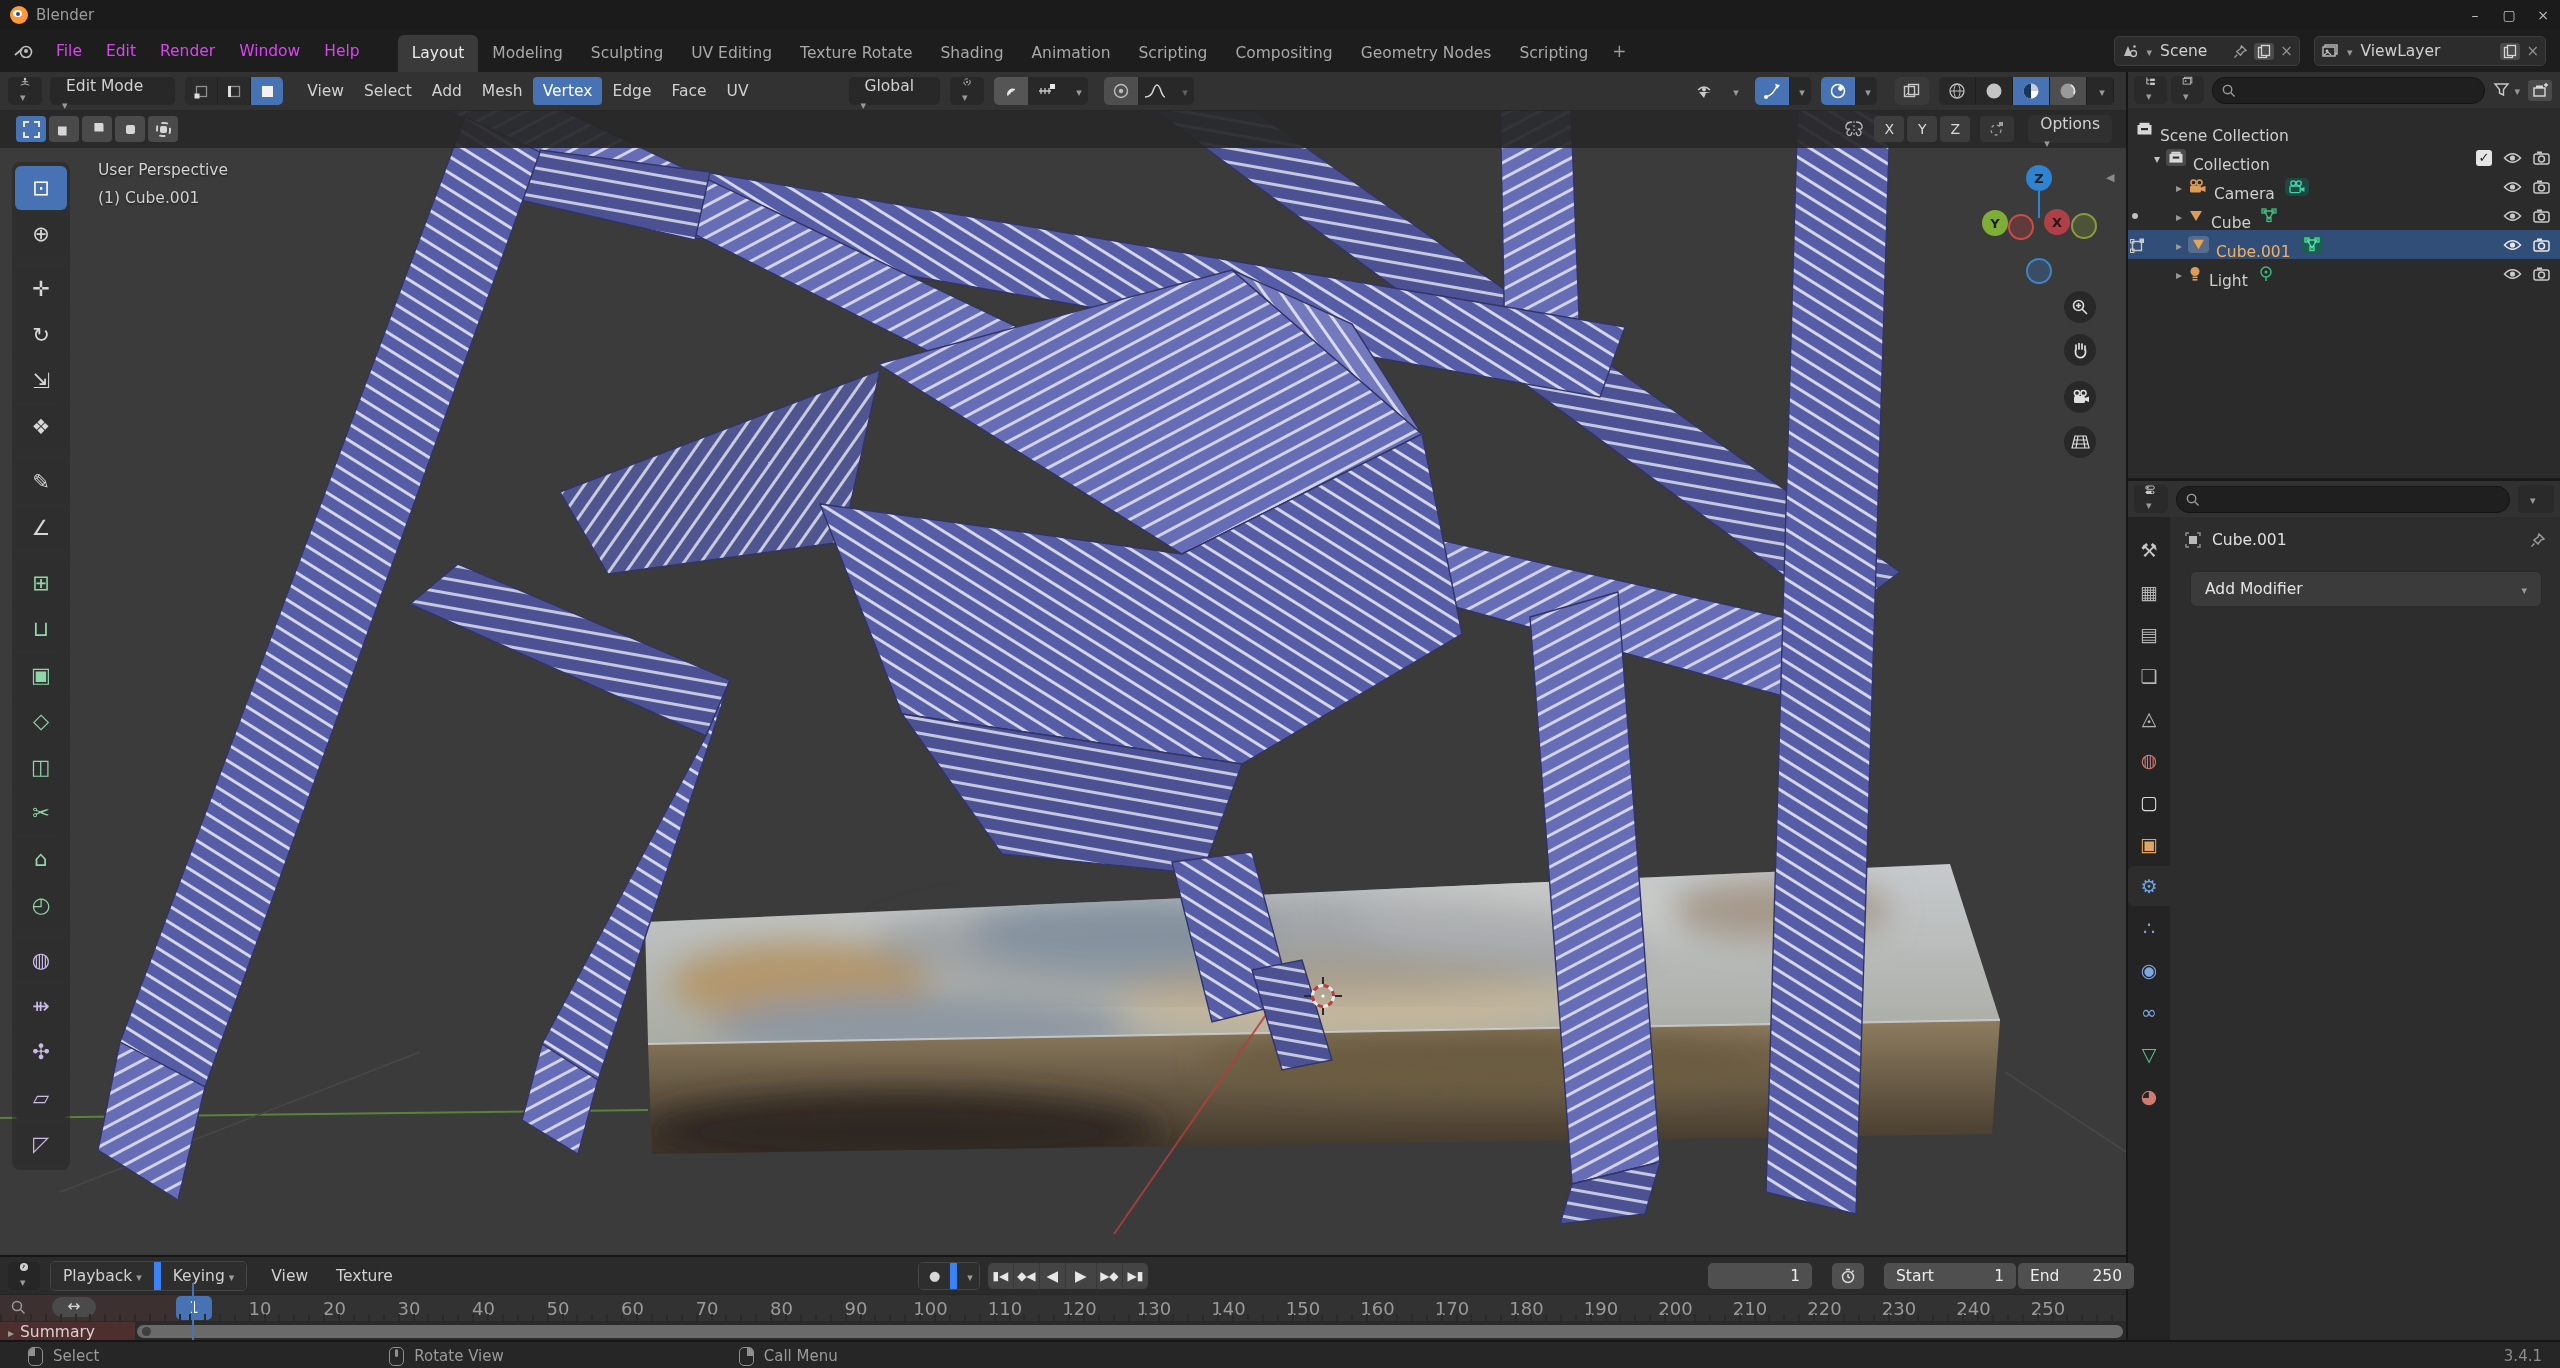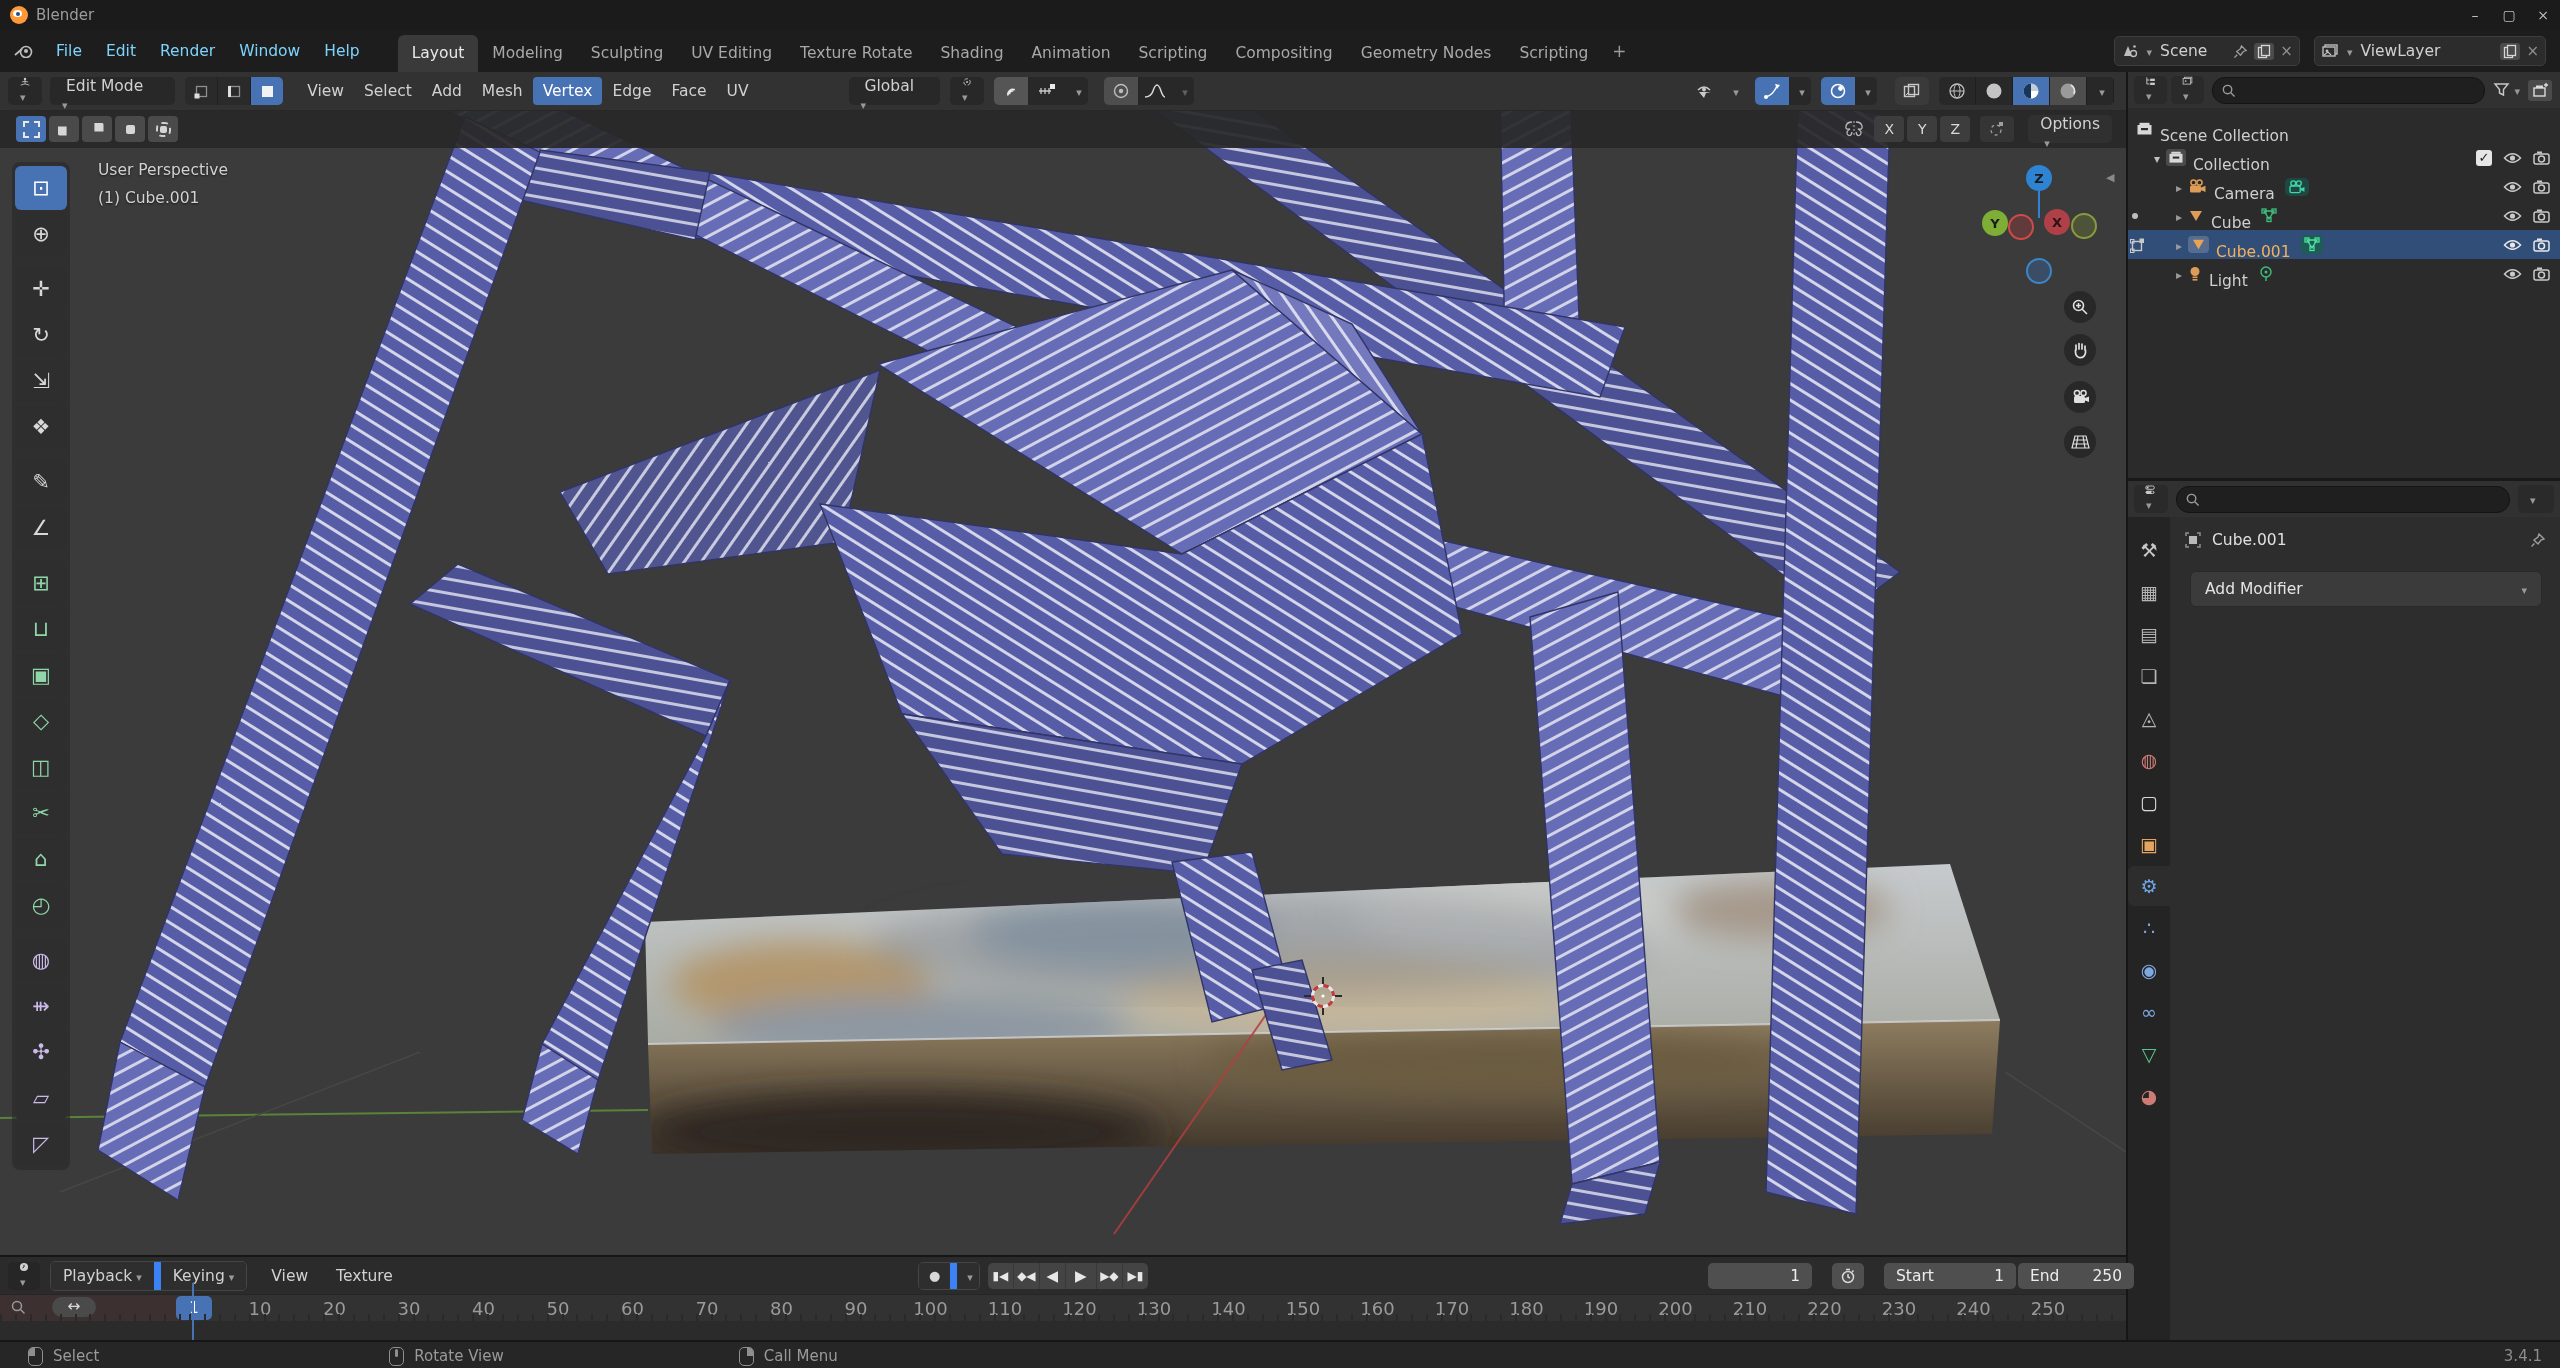--- a/index.html
+++ b/index.html
@@ -17,21 +17,21 @@
   .blender-logo{width:18px;height:18px;border-radius:50%;background:#ff9837;position:relative;margin:0 8px 0 10px;}
   .blender-logo::after{content:"";position:absolute;left:3px;top:4px;width:9px;height:7px;border-radius:50%;background:#fff;}
   .blender-logo::before{content:"";position:absolute;left:6px;top:6px;width:4px;height:4px;border-radius:50%;background:#1b4e8c;z-index:2;}
   #titlebar .title{color:#9c9c9c;font-size:15px;}
   .wincontrols{margin-left:auto;display:flex;}
   .wincontrols span{width:34px;text-align:center;color:#bdbdbd;font-size:14px;line-height:30px;}
 
   
   #topbar{left:0;top:30px;width:2560px;height:42px;background:#1d1d1d;display:flex;align-items:center;}
   .logo-mono{width:20px;height:14px;margin:0 10px 0 14px;opacity:.9;}
-  .menu-item{padding:5px 12px;border-radius:4px;color:#7dd3fc;}
+  .menu-item{padding:5px 12px;border-radius:4px;color:#d946ef;}
   #ws-tabs{display:flex;margin-left:26px;height:42px;align-items:flex-end;}
   #ws-tabs .tab{padding:9px 14px 10px;color:#a8a8a8;border-radius:6px 6px 0 0;}
   #ws-tabs .tab.active{background:#3a3a3a;color:#e8e8e8;}
   .tab-add{color:#9a9a9a;padding:0 10px;font-size:17px;}
   .id-chip{display:flex;align-items:center;background:#2c2c2c;border:1px solid #3d3d3d;border-radius:5px;height:28px;padding:0 6px;margin-left:14px;}
   .id-chip .icon{margin-right:4px;}
   .chip-btn{background:#4b4b4b;border-radius:3px;padding:1px 3px;margin-left:6px;display:flex;}
   .xbtn{color:#8f8f8f;margin-left:6px;font-size:15px;}
 
   
@@ -987,20 +987,29 @@
           </svg>
       </span>
       <span style="position:absolute;left:52px;top:2px;width:44px;height:20px;background:#4a4a4a;border-radius:10px;text-align:center;color:#d8d8d8;line-height:19px;">↔</span>
       <span>
         
       <span class="ruler-num" style="left: 240.05px;"><span>10</span></span><span class="ruler-num" style="left: 314.55px;"><span>20</span></span><span class="ruler-num" style="left: 389.05px;"><span>30</span></span><span class="ruler-num" style="left: 463.55px;"><span>40</span></span><span class="ruler-num" style="left: 538.05px;"><span>50</span></span><span class="ruler-num" style="left: 612.55px;"><span>60</span></span><span class="ruler-num" style="left: 687.05px;"><span>70</span></span><span class="ruler-num" style="left: 761.55px;"><span>80</span></span><span class="ruler-num" style="left: 836.05px;"><span>90</span></span><span class="ruler-num" style="left: 910.55px;"><span>100</span></span><span class="ruler-num" style="left: 985.05px;"><span>110</span></span><span class="ruler-num" style="left: 1059.55px;"><span>120</span></span><span class="ruler-num" style="left: 1134.05px;"><span>130</span></span><span class="ruler-num" style="left: 1208.55px;"><span>140</span></span><span class="ruler-num" style="left: 1283.05px;"><span>150</span></span><span class="ruler-num" style="left: 1357.55px;"><span>160</span></span><span class="ruler-num" style="left: 1432.05px;"><span>170</span></span><span class="ruler-num" style="left: 1506.55px;"><span>180</span></span><span class="ruler-num" style="left: 1581.05px;"><span>190</span></span><span class="ruler-num" style="left: 1655.55px;"><span>200</span></span><span class="ruler-num" style="left: 1730.05px;"><span>210</span></span><span class="ruler-num" style="left: 1804.55px;"><span>220</span></span><span class="ruler-num" style="left: 1879.05px;"><span>230</span></span><span class="ruler-num" style="left: 1953.55px;"><span>240</span></span><span class="ruler-num" style="left: 2028.05px;"><span>250</span></span></span>
       <span id="cf-badge">1</span>
       <span id="tick-strip"></span>
     </div>
 
+    <div id="tl-channels">
+      <span id="summary-chip">
+        <span class="tri-r" style="margin-right:6px;"></span>
+        <span>Summary</span>
+      </span>
+      <span id="tl-scroll">
+          <span class="dot"></span>
+        </span>
+    </div>
     <div id="playhead"></div>
   </div>
 
   <div id="statusbar" class="abs">
     <span class="mouse l" style="margin-left:28px;"></span>
     <span>Select</span>
     <span class="mouse m" style="margin-left:290px;"></span>
     <span>Rotate View</span>
     <span class="mouse r" style="margin-left:235px;"></span>
     <span>Call Menu</span>

